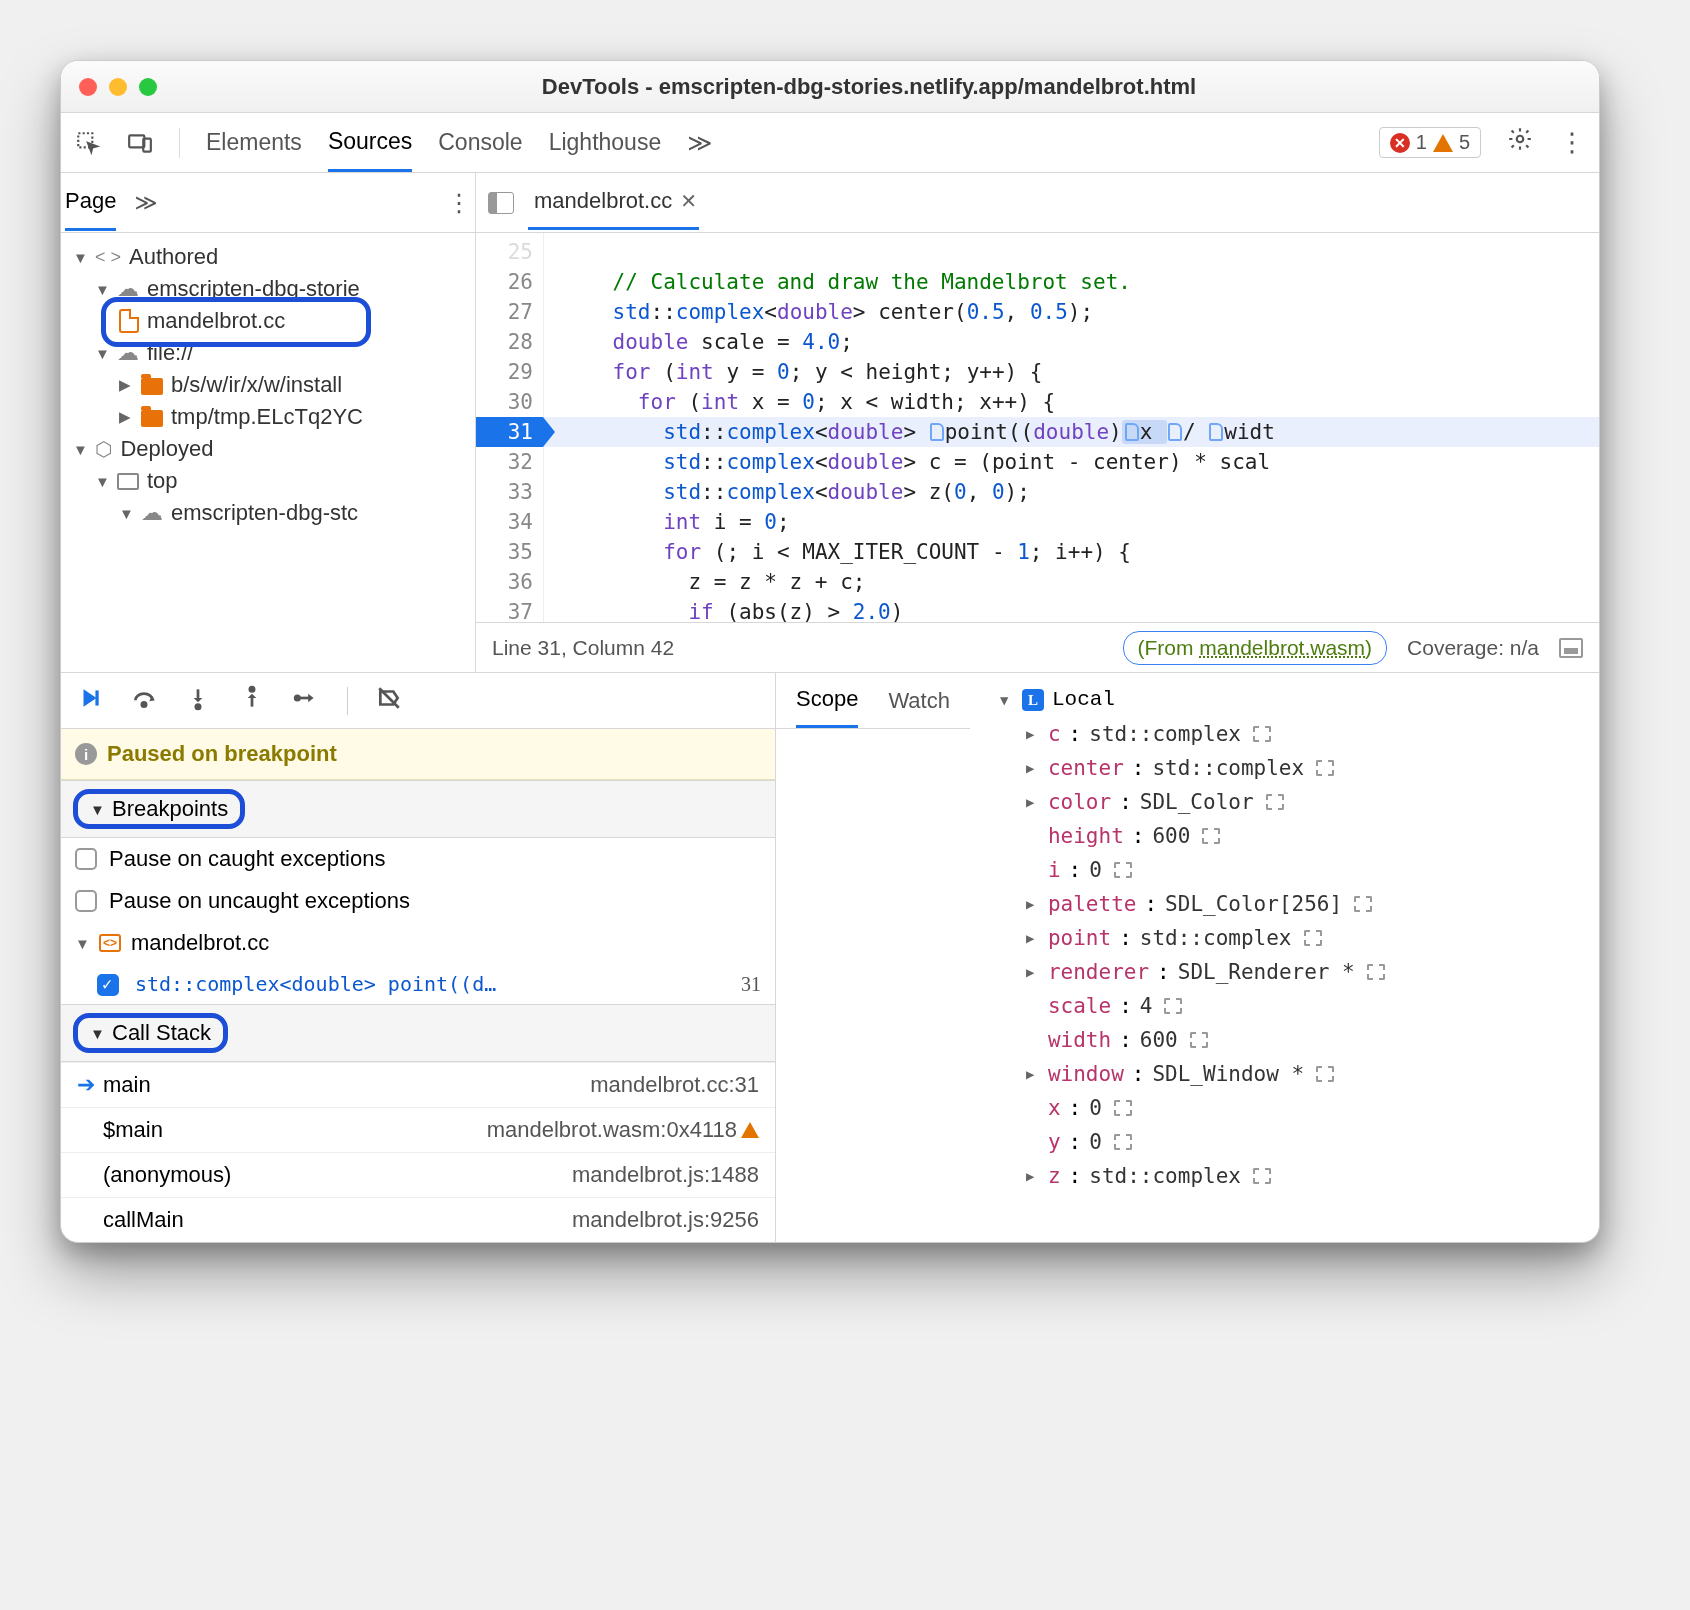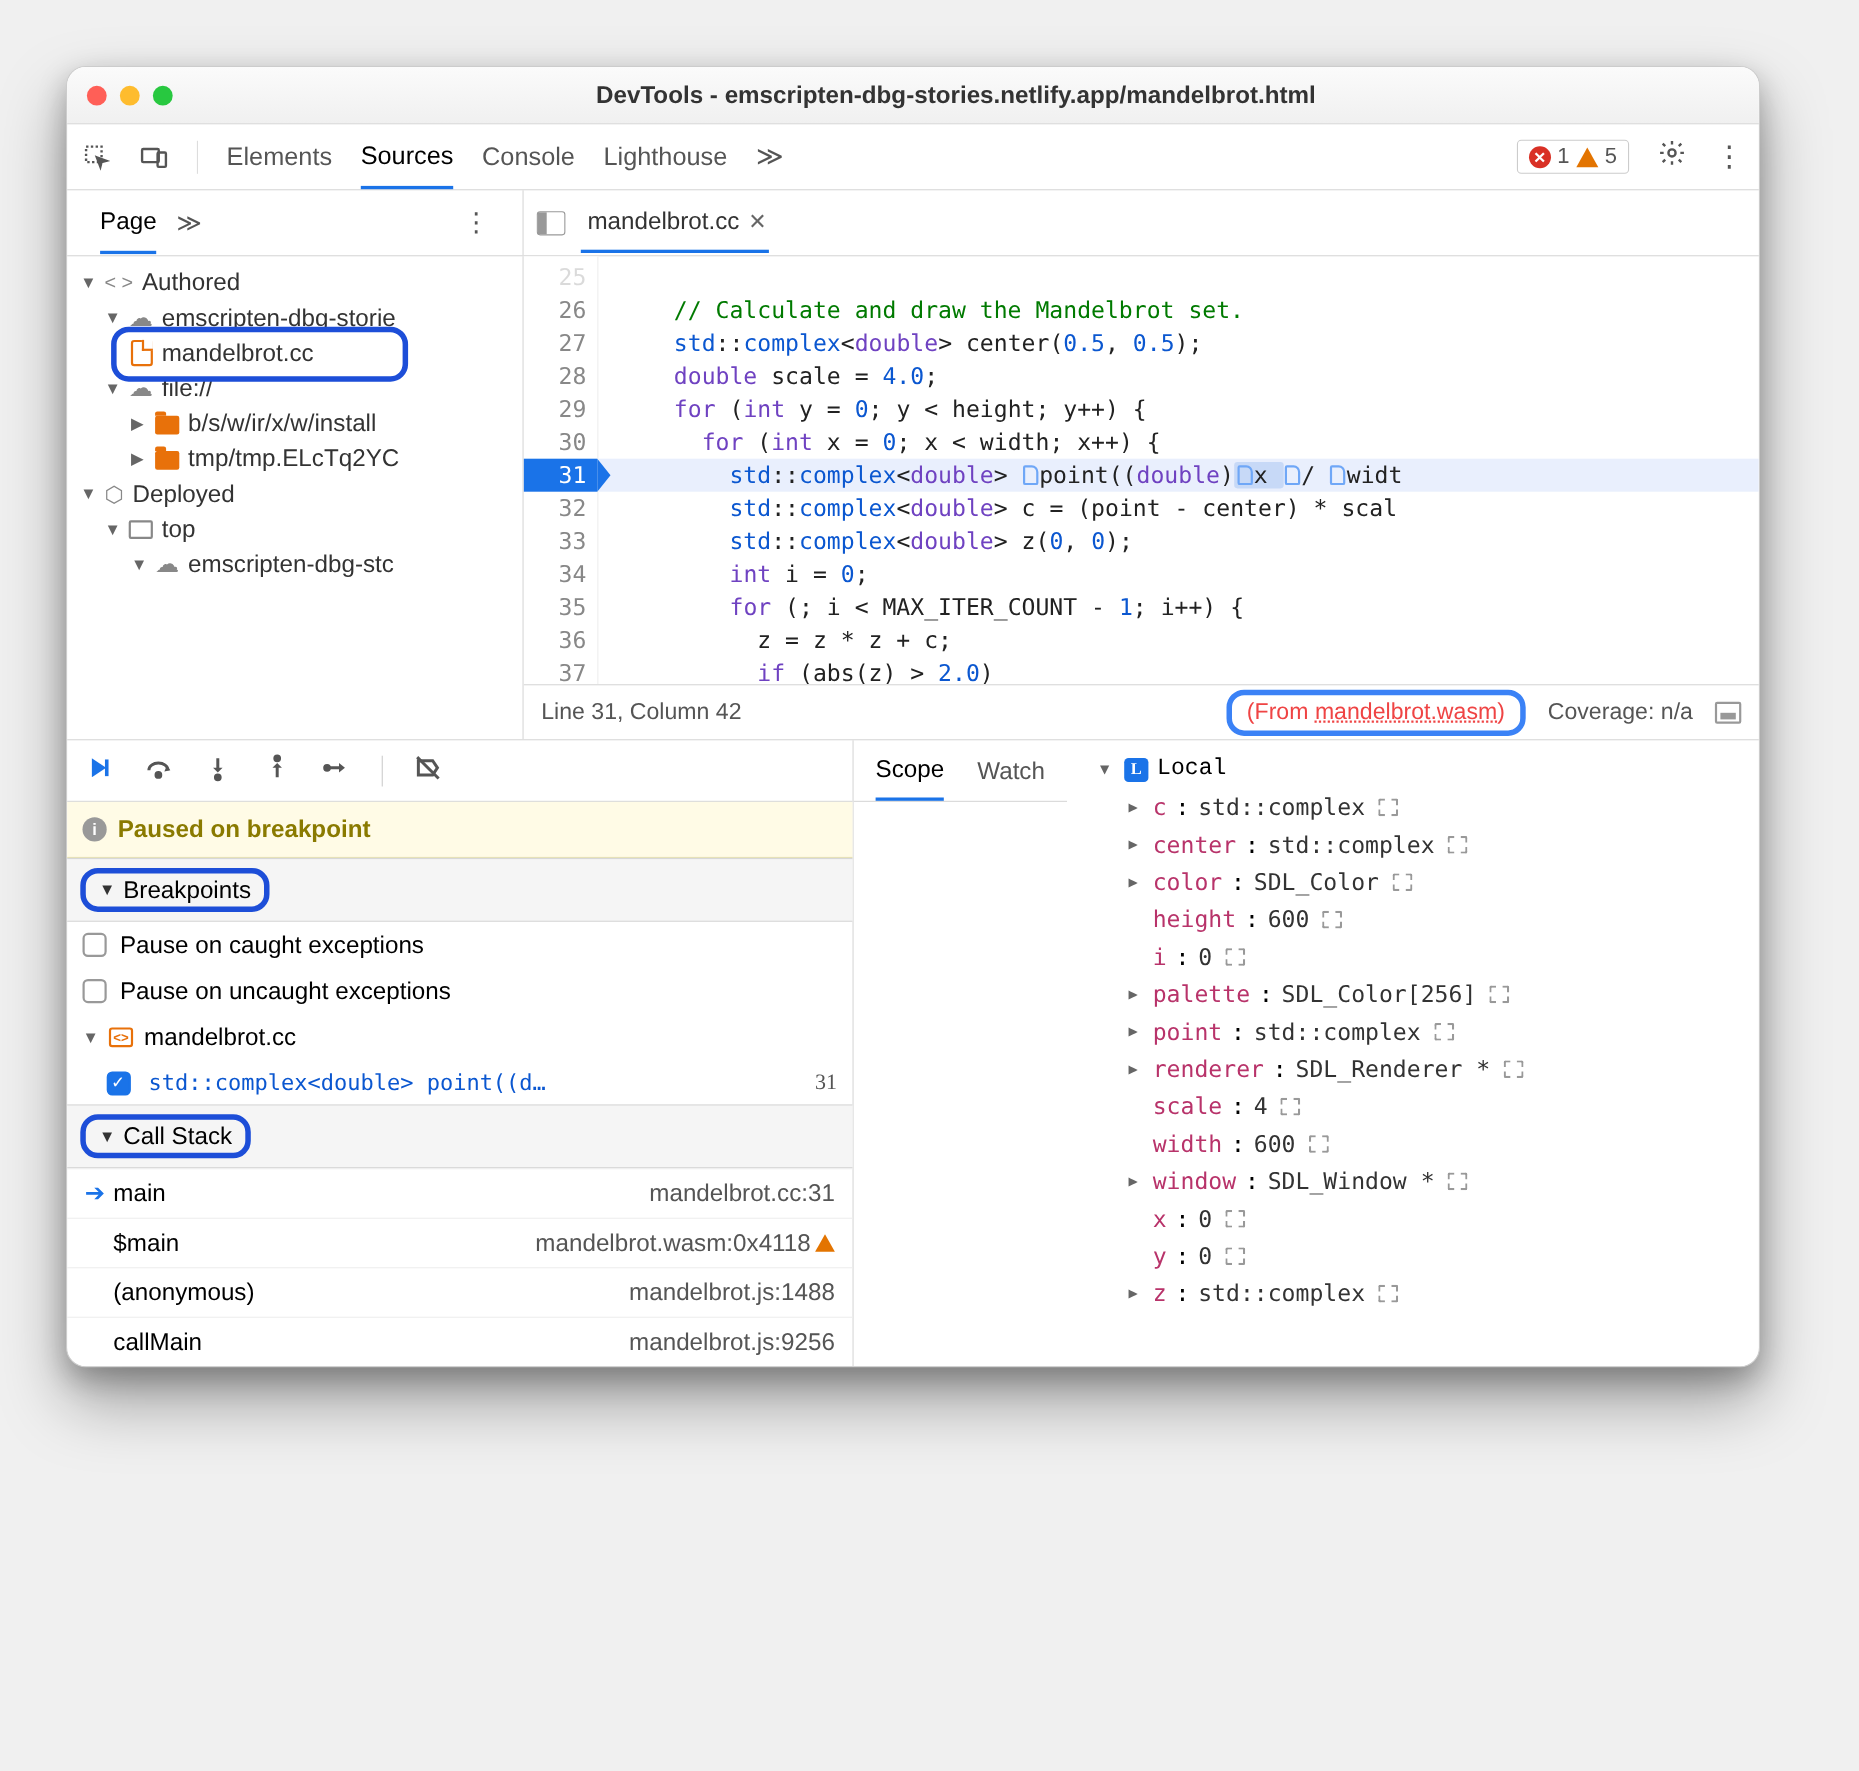--- a/index.html
+++ b/index.html
@@ -45,21 +45,21 @@
   .tb-icon { width:26px; height:26px; display:flex;align-items:center;justify-content:center;color:#555;}
   .tab { cursor:pointer; padding: 14px 0;}
   .tab.active { color:#000; border-bottom: 3px solid #1a73e8;}
   .tb-spacer{flex:1}
   .issue-badge { display:flex;align-items:center;gap:6px;border:1.5px solid #ccc;border-radius:4px;padding:3px 10px;font-size:20px;}
   .issue-badge .err{width:20px;height:20px;border-radius:50%;background:#d93025;color:#fff;display:flex;align-items:center;justify-content:center;font-size:14px;font-weight:bold}
   .issue-badge .warn{width:0;height:0;border-left:10px solid transparent;border-right:10px solid transparent;border-bottom:18px solid #e37400;}
   .gear,.dots{font-size:26px;color:#555}
   
   .subrow { display:flex; height:60px; border-bottom:1px solid #d7d7d7;}
-  .page-tabs{width:415px;display:flex;align-items:center;border-right:1px solid #d7d7d7;padding:0 30px;gap:18px;font-size:22px;color:#555}
+  .page-tabs{width:415px;display:flex;align-items:center;border-right:1px solid #d7d7d7;padding:0 4px;gap:18px;font-size:22px;color:#555}
   .page-tabs .pg{color:#000;border-bottom:3px solid #1a73e8;padding:14px 0}
   .page-tabs .more{font-size:22px}
   .page-tabs .vdots{margin-left:auto;font-size:24px}
   .editor-tabs{flex:1;display:flex;align-items:center;padding:0 12px;gap:14px;font-size:22px;color:#333}
   .editor-tabs .panel-toggle{border:1.5px solid #999;border-radius:3px;width:26px;height:22px;display:flex;}
   .editor-tabs .panel-toggle::before{content:'';width:8px;background:#999;height:100%;}
   .et-tab{display:flex;align-items:center;gap:8px;border-bottom:3px solid #1a73e8;padding:13px 2px 13px 6px}
   .et-close{font-size:20px;color:#666}
   
   .body-top{display:flex;height:440px;border-bottom:1px solid #d7d7d7}
@@ -80,21 +80,21 @@
   .code-area{flex:1;display:flex;overflow:hidden}
   .gutter{width:68px;text-align:right;background:#fff;color:#888;padding:4px 10px 0 0;line-height:30px;border-right:1px solid #eee}
   .gutter .hl{background:#1a73e8;color:#fff;display:block;margin-right:-10px;padding-right:10px;position:relative}
   .gutter .hl::after{content:'';position:absolute;right:-12px;top:0;border-top:15px solid transparent;border-bottom:15px solid transparent;border-left:12px solid #1a73e8}
   .code{flex:1;padding:4px 0 0 18px;line-height:30px;white-space:pre;overflow:hidden;color:#222}
   .c-cm{color:#007a00}.c-tp{color:#6f42c1}.c-ns{color:#0b57d0}.c-nm{color:#0b57d0}
   .line-hl{background:#e9effd;display:block;margin-left:-18px;padding-left:18px}
   .inl{background:#c7d9f7;border-radius:3px;padding:0 2px}
   .dbox{display:inline-block;width:14px;height:18px;border:2px solid #6fa7f7;border-radius:2px 6px 2px 2px;margin:0 1px;vertical-align:-2px}
   .statusbar{height:50px;border-top:1px solid #d7d7d7;display:flex;align-items:center;padding:0 16px;font-size:21px;font-family:-apple-system,Arial,sans-serif;color:#555;gap:20px}
-  .sb-from{border:5px solid #3b82f6;border-radius:16px;padding:4px 14px;color:#ef4444}
+  .sb-from{border:1px solid #3b82f6;border-radius:16px;padding:4px 14px;color:#4d7c0f}
   .sb-from u{text-decoration:underline dotted}
   .sb-spacer{flex:1}
   .sb-right-ic{width:24px;height:20px;border:2px solid #999;border-radius:2px;position:relative}
   .sb-right-ic::after{content:'';position:absolute;bottom:2px;left:3px;right:3px;height:6px;background:#999}
   
   .body-bottom{display:flex}
   .debugger{width:715px;border-right:1px solid #d7d7d7;display:flex;flex-direction:column;font-size:22px}
   .dbg-toolbar{height:56px;border-bottom:1px solid #d7d7d7;display:flex;align-items:center;gap:28px;padding:0 16px;color:#555}
   .dbg-toolbar svg{width:26px;height:26px}
   .dbg-toolbar .sep{width:1px;height:28px;background:#ccc}

